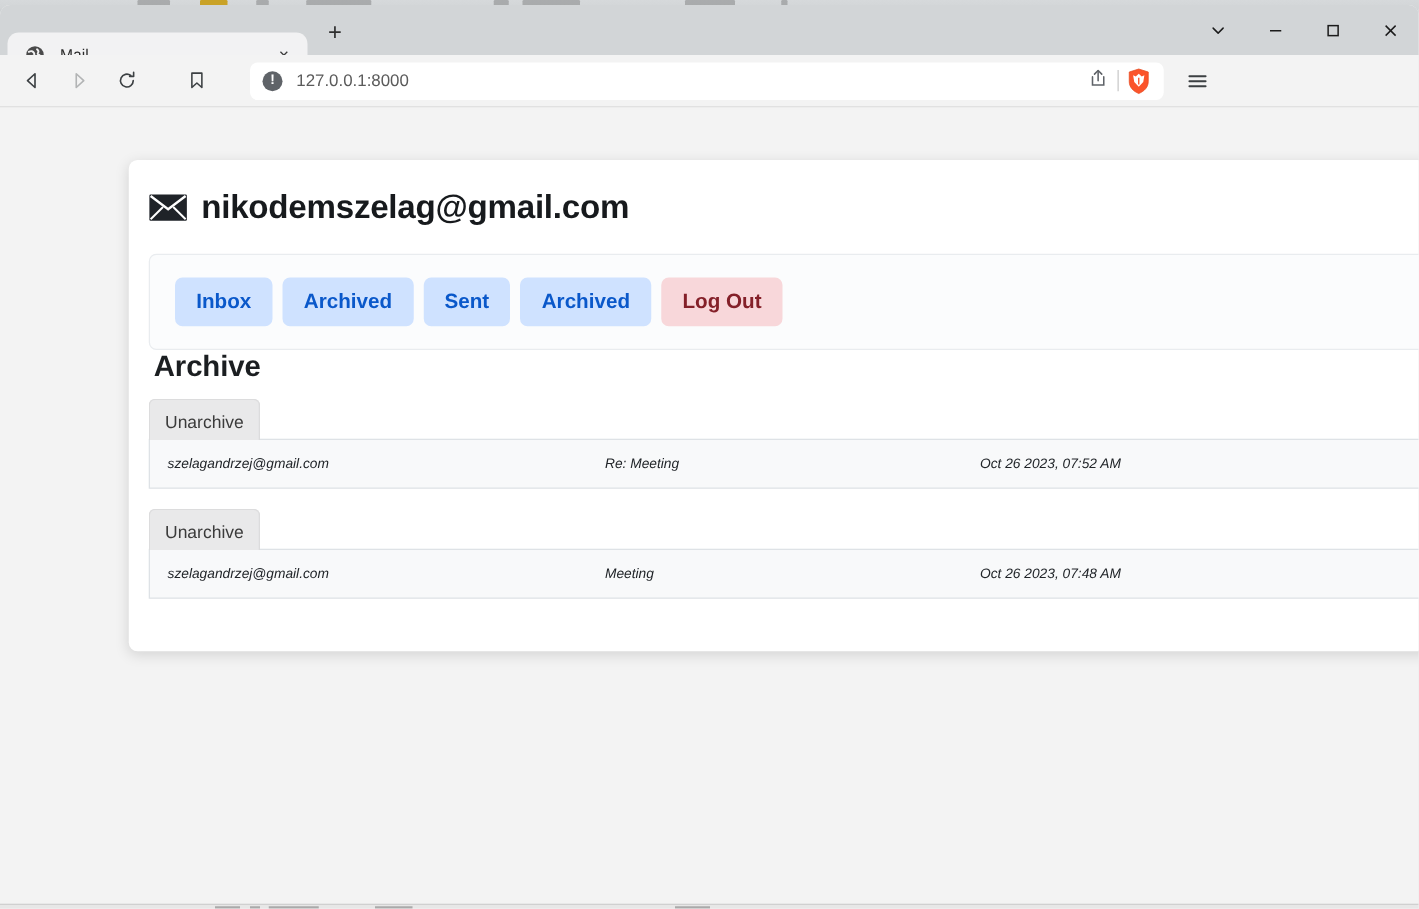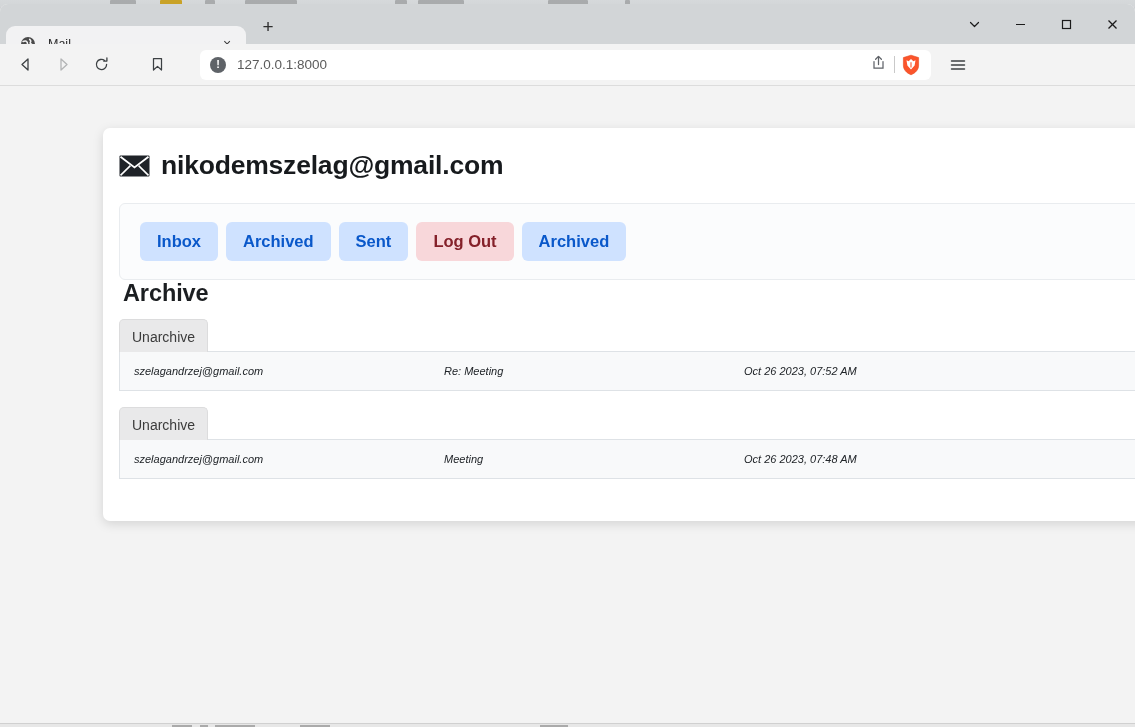--- a/index.html
+++ b/index.html
@@ -279,21 +279,21 @@
     padding: 13px 14px;
     box-sizing: border-box;
     font-style: italic;
     font-size: 11px;
     color: #212529;
     margin-top: -1px;
     position: relative;
     z-index: 1;
   }
   .mail-sender { width: 310px; flex: 0 0 auto; }
-  .mail-subject { width: 300px; flex: 0 0 auto; }
+  .mail-subject { width: 300px; flex: 0 0 auto; margin-left: 40px; }
   .mail-time { flex: 1 1 auto; }
 
   
   .taskbar-sliver {
     position: absolute;
     bottom: 0; left: 0;
     width: 1135px; height: 3px;
     background: #e7e7e7;
     border-top: 1px solid #d0d0d0;
   }
@@ -430,22 +430,22 @@
             <path d="M29.5 20.4 L19.6 10.6" fill="none" stroke="#ffffff" stroke-width="1.6"></path>
           </svg>
         </span>
         <span class="account-email">nikodemszelag@gmail.com</span>
       </div>
 
       <div class="navbar-box">
         <button class="nav-btn primary">Inbox</button>
         <button class="nav-btn primary">Archived</button>
         <button class="nav-btn primary">Sent</button>
+        <button class="nav-btn primary">Archived</button>
         <button class="nav-btn danger">Log Out</button>
-        <button class="nav-btn primary">Archived</button>
       </div>
 
       <h2 class="section-title">Archive</h2>
 
       <div class="mail-group">
         <button class="unarchive-btn">Unarchive</button>
         <div class="mail-row">
           <span class="mail-sender">szelagandrzej@gmail.com</span>
           <span class="mail-subject">Re: Meeting</span>
           <span class="mail-time">Oct 26 2023, 07:52 AM</span>

